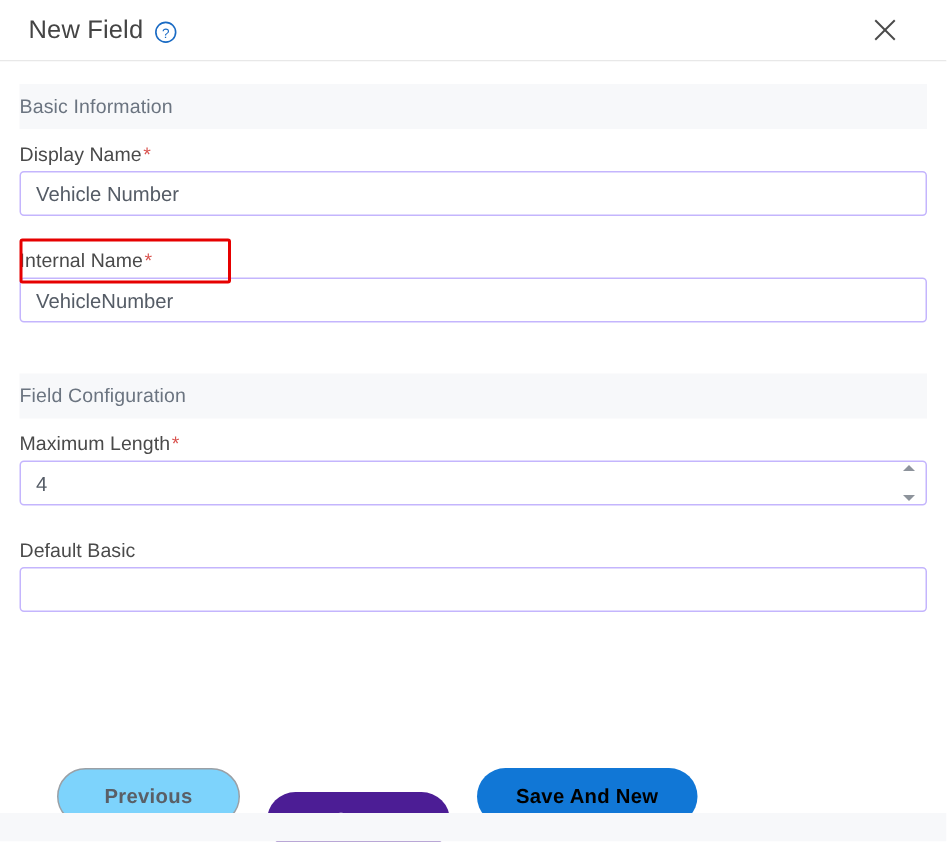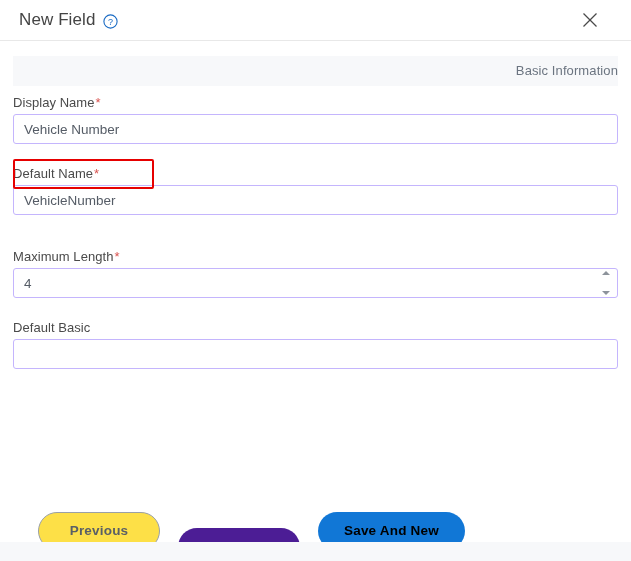--- a/index.html
+++ b/index.html
@@ -60,21 +60,21 @@
     flex: 1 1 auto;
     padding: 15px 13px 0 13px;
     overflow: hidden;
     position: relative;
     background: #ffffff;
   }
   .section-header {
     background: #f7f8fa;
     color: #6b7480;
     font-size: 13px;
-    text-align: right;
+    text-align: left;
     padding: 7px 0 8px 0;
     margin-bottom: 9px;
     letter-spacing: .1px;
   }
   .field { margin-bottom: 10px; }
   .field-label {
     font-size: 13px;
     color: #4a4a4a;
     display: block;
     margin-bottom: 4px;
@@ -162,21 +162,21 @@
     cursor: pointer;
     height: 38px;
     letter-spacing: .2px;
     white-space: nowrap;
     padding: 0 26px;
     display: inline-flex;
     align-items: center;
     justify-content: center;
   }
   .btn-previous {
-    background: #fde047;
+    background: #7dd3fc;
     color: #5a5f66;
     border: 1px solid #9aa0a6;
     min-width: 122px;
   }
   .btn-save {
     background: #4c1d95;
     color: #ffffff;
     min-width: 122px;
     margin-top: 32px;
   }
@@ -223,30 +223,31 @@
       <label class="field-label">
         <span>Display Name</span><span class="req">*</span>
       </label>
       <input class="text-input" type="text" value="Vehicle Number" style="">
     </div>
 
     <div class="field-gap"></div>
 
     <div class="field">
       <label class="field-label">
-        <span>Default Name</span><span class="req">*</span>
+        <span>Internal Name</span><span class="req">*</span>
       </label>
       <input class="text-input" type="text" value="VehicleNumber" style="">
     </div>
 
     <div class="field-gap"></div>
 
 
     <div class="field-gap"></div>
 
+    <div class="section-header">Field Configuration</div>
 
     <div class="field">
       <label class="field-label">
         <span>Maximum Length</span><span class="req">*</span>
       </label>
       <div class="number-wrap">
         <input class="text-input" type="text" value="4" style="">
         <span class="spinner">
           <span class="spin-up"></span>
           <span class="spin-dn"></span>

